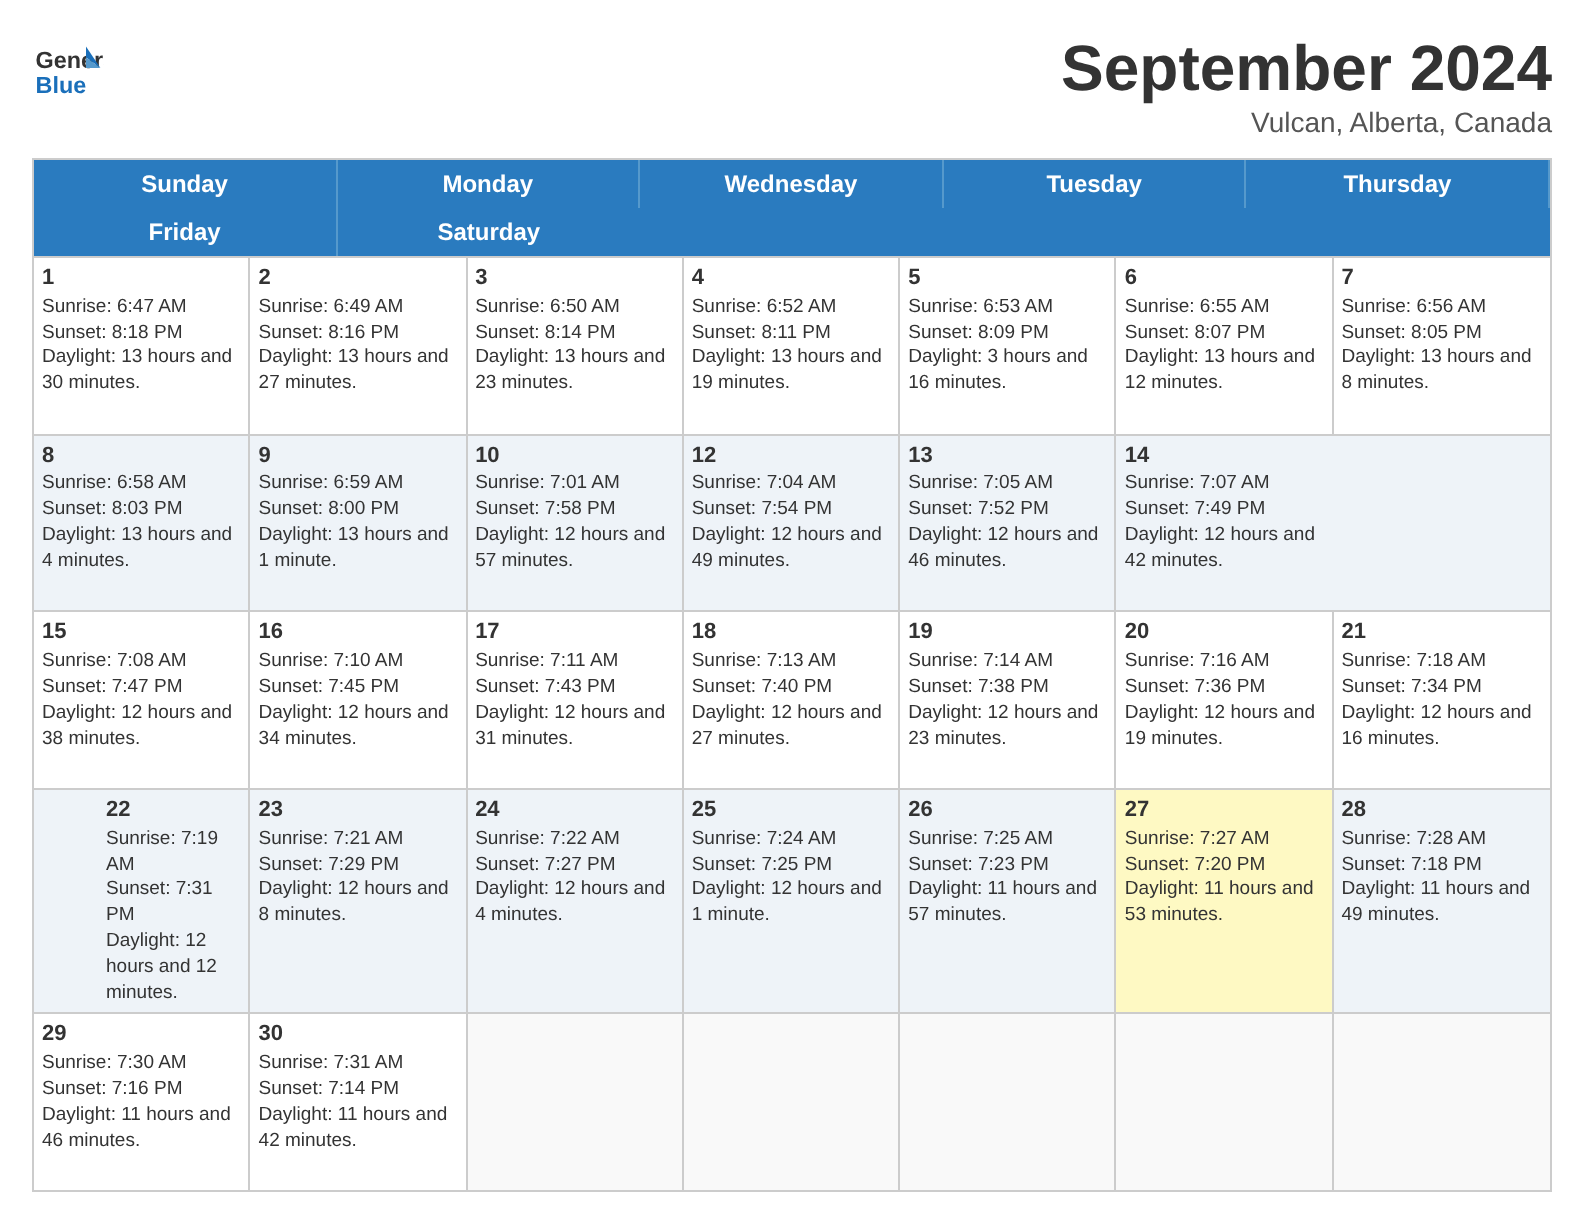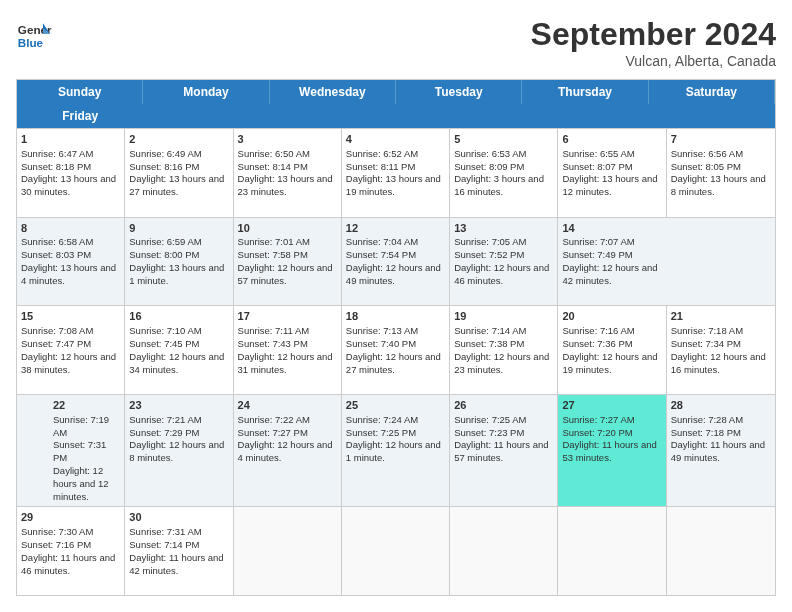--- a/index.html
+++ b/index.html
@@ -45,21 +45,21 @@
       color: #555;
     }
     .calendar {
       flex: 1;
       display: flex;
       flex-direction: column;
       border: 1px solid #ccc;
     }
     .cal-header-row {
       display: grid;
-      grid-template-columns: repeat(6, 1fr);
+      grid-template-columns: repeat(5, 1fr);
       background: #2a7bbf;
     }
     .cal-header-cell {
       color: #fff;
       font-size: 12px;
       font-weight: bold;
       text-align: center;
       padding: 5px 2px;
       border-right: 1px solid #5599cc;
     }
@@ -114,22 +114,22 @@
     </div>
   </div>
 
   <div class="calendar">
     <div class="cal-header-row">
       <div class="cal-header-cell">Sunday</div>
       <div class="cal-header-cell">Monday</div>
       <div class="cal-header-cell">Wednesday</div>
       <div class="cal-header-cell">Tuesday</div>
       <div class="cal-header-cell">Thursday</div>
+      <div class="cal-header-cell">Friday</div>
       <div class="cal-header-cell">Saturday</div>
-      <div class="cal-header-cell">Friday</div>
     </div>
     <div class="cal-body">
 
       <div class="cal-row">
         <div class="cal-cell">
           <div class="day-num">1</div>
           <div>Sunrise: 6:47 AM</div>
           <div>Sunset: 8:18 PM</div>
           <div>Daylight: 13 hours and 30 minutes.</div>
         </div>
@@ -279,21 +279,21 @@
           <div>Sunrise: 7:24 AM</div>
           <div>Sunset: 7:25 PM</div>
           <div>Daylight: 12 hours and 1 minute.</div>
         </div>
         <div class="cal-cell" style="background:#eef3f8;">
           <div class="day-num">26</div>
           <div>Sunrise: 7:25 AM</div>
           <div>Sunset: 7:23 PM</div>
           <div>Daylight: 11 hours and 57 minutes.</div>
         </div>
-        <div class="cal-cell" style="background:#5eead4;">
+        <div class="cal-cell" style="background:#fef9c3;">
           <div class="day-num">27</div>
           <div>Sunrise: 7:27 AM</div>
           <div>Sunset: 7:20 PM</div>
           <div>Daylight: 11 hours and 53 minutes.</div>
         </div>
         <div class="cal-cell" style="background:#eef3f8;">
           <div class="day-num">28</div>
           <div>Sunrise: 7:28 AM</div>
           <div>Sunset: 7:18 PM</div>
           <div>Daylight: 11 hours and 49 minutes.</div>

